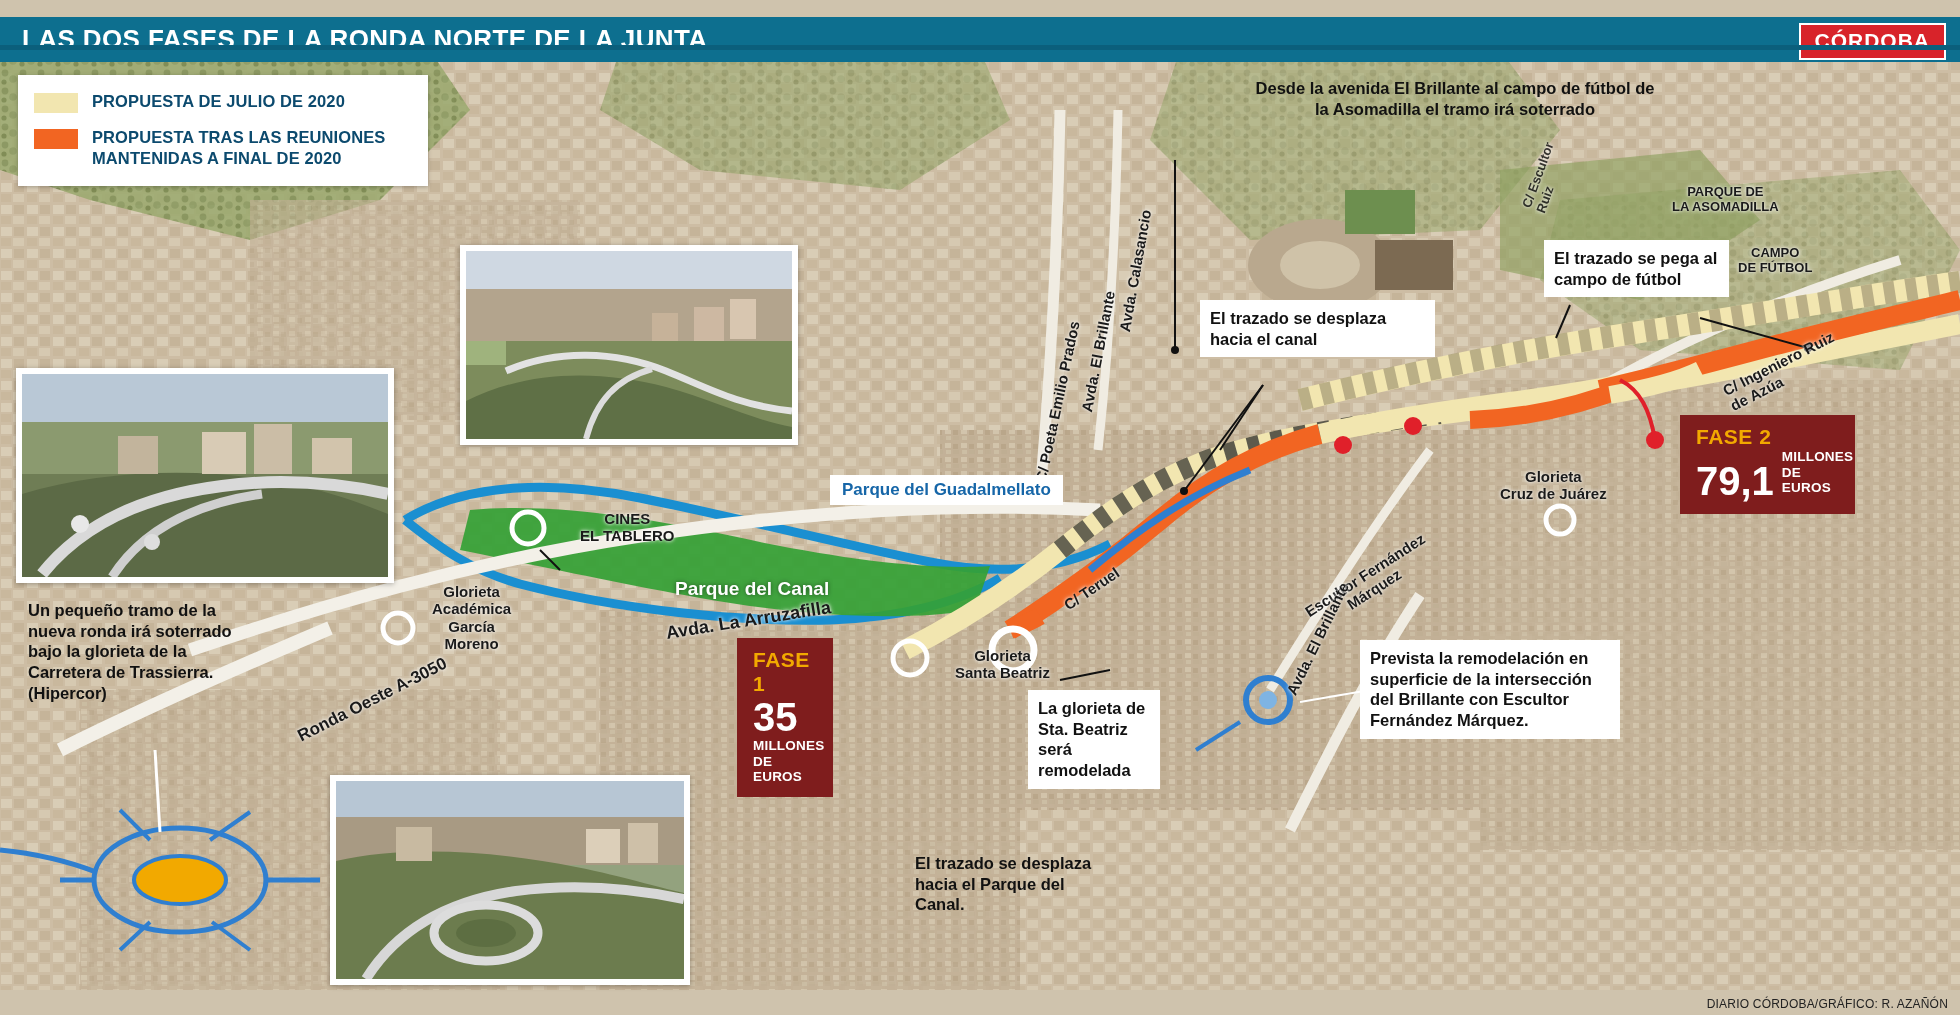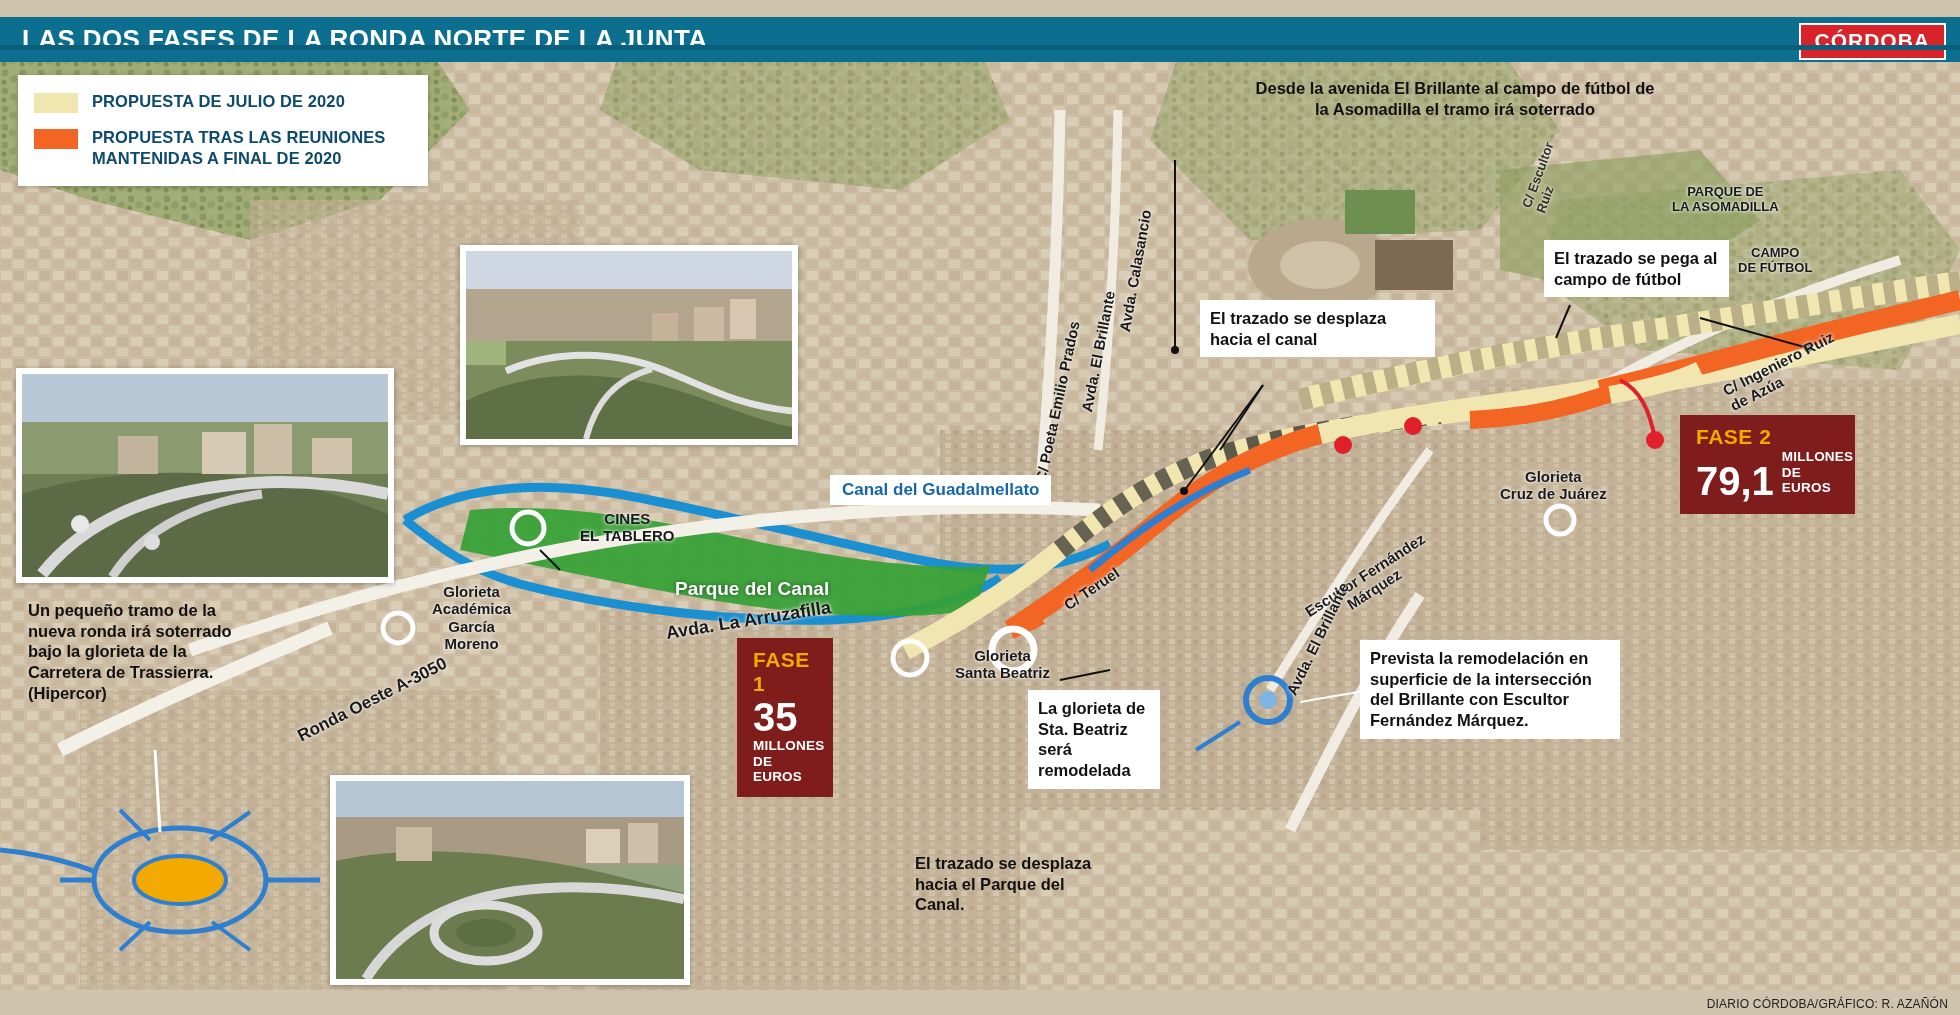--- a/index.html
+++ b/index.html
@@ -272,21 +272,21 @@
       <path d="M1808,298 L1700,268" stroke="#111" stroke-width="2" fill="none"></path>
       <path d="M1110,620 L1060,630" stroke="#111" stroke-width="2" fill="none"></path>
       <path d="M1370,640 L1300,652" stroke="#ffffff" stroke-width="2" fill="none"></path>
       <path d="M155,700 L160,782" stroke="#ffffff" stroke-width="3" fill="none"></path>
       <path d="M540,500 L560,520" stroke="#111" stroke-width="2" fill="none"></path>
     </svg>
 
     <div class="mlabel" style="left:580px; top:460px; text-align:center; white-space:pre-line;">CINES
 EL TABLERO</div>
 
-    <div class="canal-tag" style="left:830px; top:425px;">Canal del Guadalmellato</div>
+    <div class="canal-tag" style="left:830px; top:425px;">Parque del Guadalmellato</div>
 
     <div class="mlabel" style="left:675px; top:528px; font-size:19px; color:#ffffff; text-shadow:0 0 4px rgba(0,0,0,.5);">Parque del Canal</div>
 
     <div class="mlabel" style="left:432px; top:533px; text-align:center; white-space:pre-line;">Glorieta
 Académica
 García
 Moreno</div>
 
     <div class="mlabel" style="left:665px; top:560px; transform:rotate(-9deg); font-size:18px;">Avda. La Arruzafilla</div>
 

